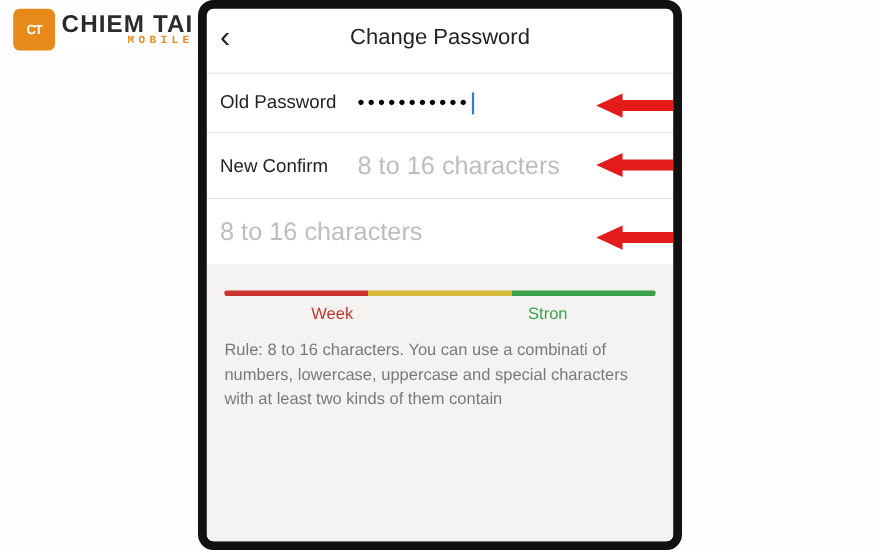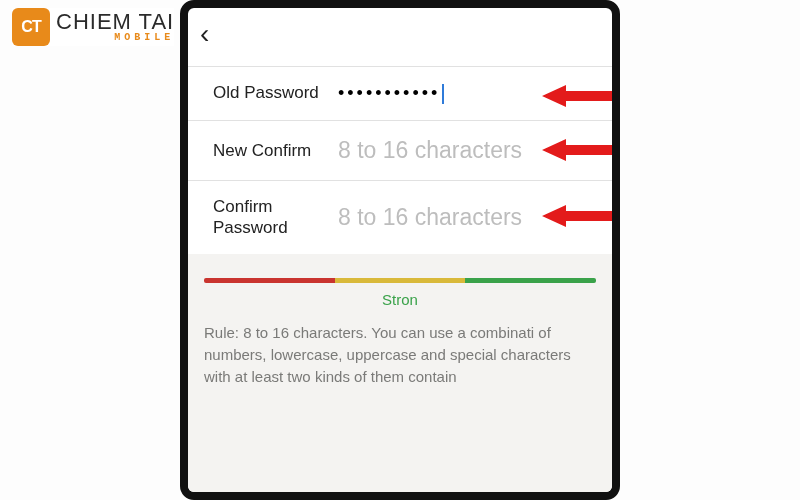--- a/index.html
+++ b/index.html
@@ -26,29 +26,29 @@
     .logo-badge {
       width: 38px;
       height: 38px;
       background: #e88a1a;
       border-radius: 6px;
       display: flex;
       align-items: center;
       justify-content: center;
       color: #fff;
       font-weight: 800;
-      font-size: 16px;
+      font-size: 12px;
       letter-spacing: -1px;
     }
     .logo-text {
       display: flex;
       flex-direction: column;
       line-height: 1;
     }
-    .logo-main { font-size: 22px; font-weight: 400; color: #2b2b2b; letter-spacing: 1px; }
+    .logo-main { font-size: 22px; font-weight: 700; color: #2b2b2b; letter-spacing: 1px; }
     .logo-sub  { font-size: 10px; font-weight: 700; color: #e88a1a; letter-spacing: 4px; align-self: flex-end; font-family: Liberation Mono, monospace; }
 
     
     .phone {
       position: absolute;
       left: 50%;
       top: 0;
       transform: translateX(-50%);
       width: 440px;
       height: 500px;
@@ -74,21 +74,21 @@
       text-align: center;
       font-size: 20px;
       color: #222;
       margin-left: -24px;
     }
 
     
     .row {
       display: flex;
       align-items: center;
-      padding: 16px 25px;
+      padding: 16px 12px;
       border-top: 1px solid #e1e1e1;
       position: relative;
     }
     .row:last-of-type { border-bottom: 1px solid #e1e1e1; }
     .label {
       width: 125px;
       font-size: 17px;
       color: #222;
       line-height: 1.2;
     }
@@ -162,20 +162,21 @@
   <div class="logo-text">
     <span class="logo-main">CHIEM TAI</span>
     <span class="logo-sub">MOBILE</span>
   </div>
 </div>
 
 <div class="phone">
 
   <div class="header">
     <span class="back">‹</span>
+    <span class="title">Change Password</span>
   </div>
 
   <div class="row">
     <div class="label">Old Password</div>
     <div class="field filled">
       <span>•••••••••••</span><span class="caret"></span>
     </div>
     <div class="arrow" style="top:16px;">
       <svg width="110" height="26">
           <polygon points="0,13 24,2 24,8 110,8 110,18 24,18 24,24" fill="#e31b1b"></polygon>
@@ -187,30 +188,30 @@
     <div class="label">New Confirm</div>
     <div class="field placeholder">8 to 16 characters</div>
     <div class="arrow" style="top:16px;">
       <svg width="110" height="26">
           <polygon points="0,13 24,2 24,8 110,8 110,18 24,18 24,24" fill="#e31b1b"></polygon>
         </svg>
     </div>
   </div>
 
   <div class="row">
-    <div class="label">Confirm Password</div>
     <div class="field placeholder">8 to 16 characters</div>
     <div class="arrow" style="top:22px;">
       <svg width="110" height="26">
           <polygon points="0,13 24,2 24,8 110,8 110,18 24,18 24,24" fill="#e31b1b"></polygon>
         </svg>
     </div>
   </div>
 
   <div class="section">
     <div class="meter"></div>
     <div class="meter-labels">
+      <span class="lw">Week</span>
       <span class="ls">Stron</span>
     </div>
     <div class="rule">Rule: 8 to 16 characters. You can use a combinati of numbers, lowercase, uppercase and special characters with at least two kinds of them contain</div>
   </div>
 
 </div>
 
 </body></html>

